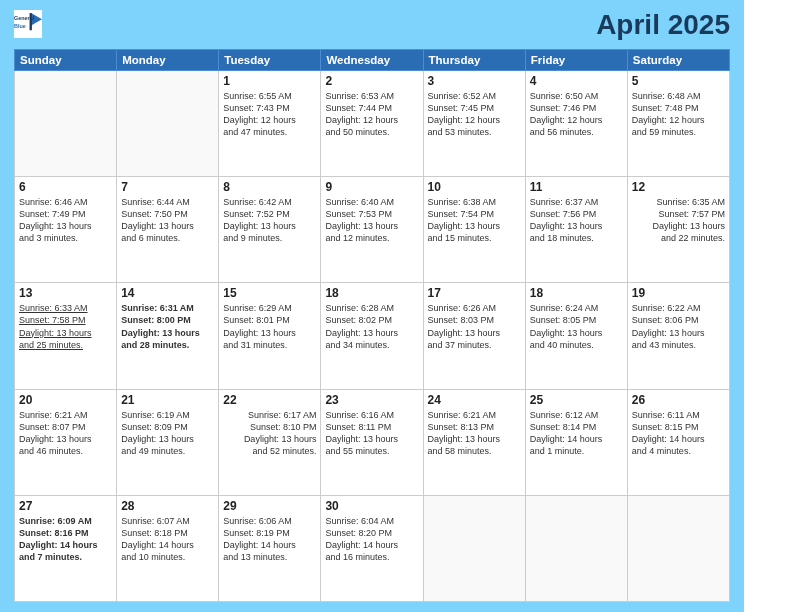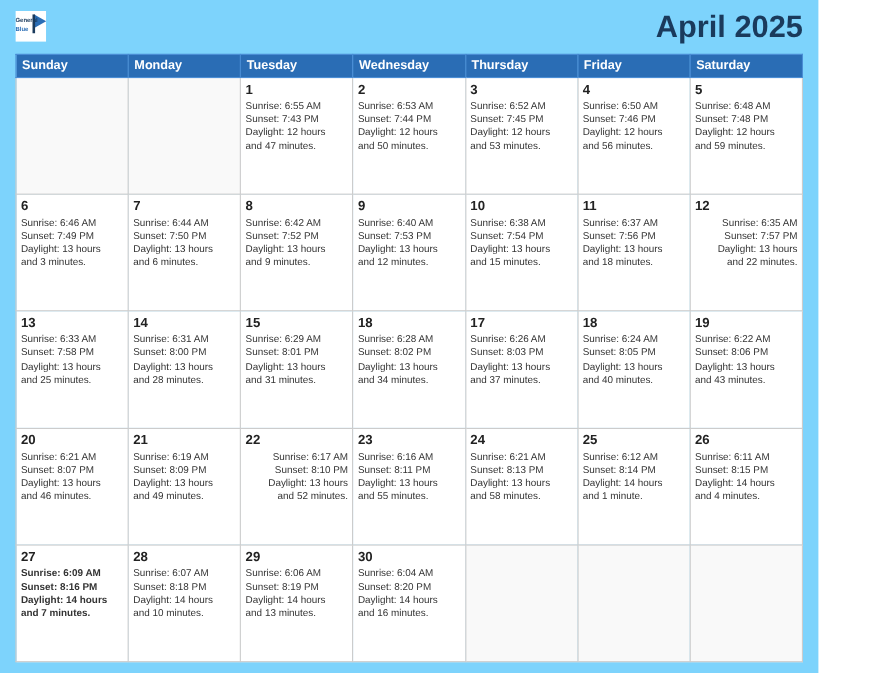--- a/index.html
+++ b/index.html
@@ -207,28 +207,28 @@
             <div class="day-number">12</div>
             <div class="day-info" style="white-space: pre-line; text-align: right;">Sunrise: 6:35 AM
 Sunset: 7:57 PM
 Daylight: 13 hours
 and 22 minutes.</div>
           </td>
         </tr>
         <tr>
           <td>
             <div class="day-number">13</div>
-            <div class="day-info" style="white-space: pre-line;">Sunrise: 6:33 AM
+            <div class="day-info" style="white-space: pre-line; text-decoration: underline;">Sunrise: 6:33 AM
 Sunset: 7:58 PM
 Daylight: 13 hours
 and 25 minutes.</div>
           </td>
           <td>
             <div class="day-number">14</div>
-            <div class="day-info" style="white-space: pre-line;">Sunrise: 6:31 AM
+            <div class="day-info" style="white-space: pre-line; font-weight: bold;">Sunrise: 6:31 AM
 Sunset: 8:00 PM
 Daylight: 13 hours
 and 28 minutes.</div>
           </td>
           <td>
             <div class="day-number">15</div>
             <div class="day-info" style="white-space: pre-line;">Sunrise: 6:29 AM
 Sunset: 8:01 PM
 Daylight: 13 hours
 and 31 minutes.</div>

